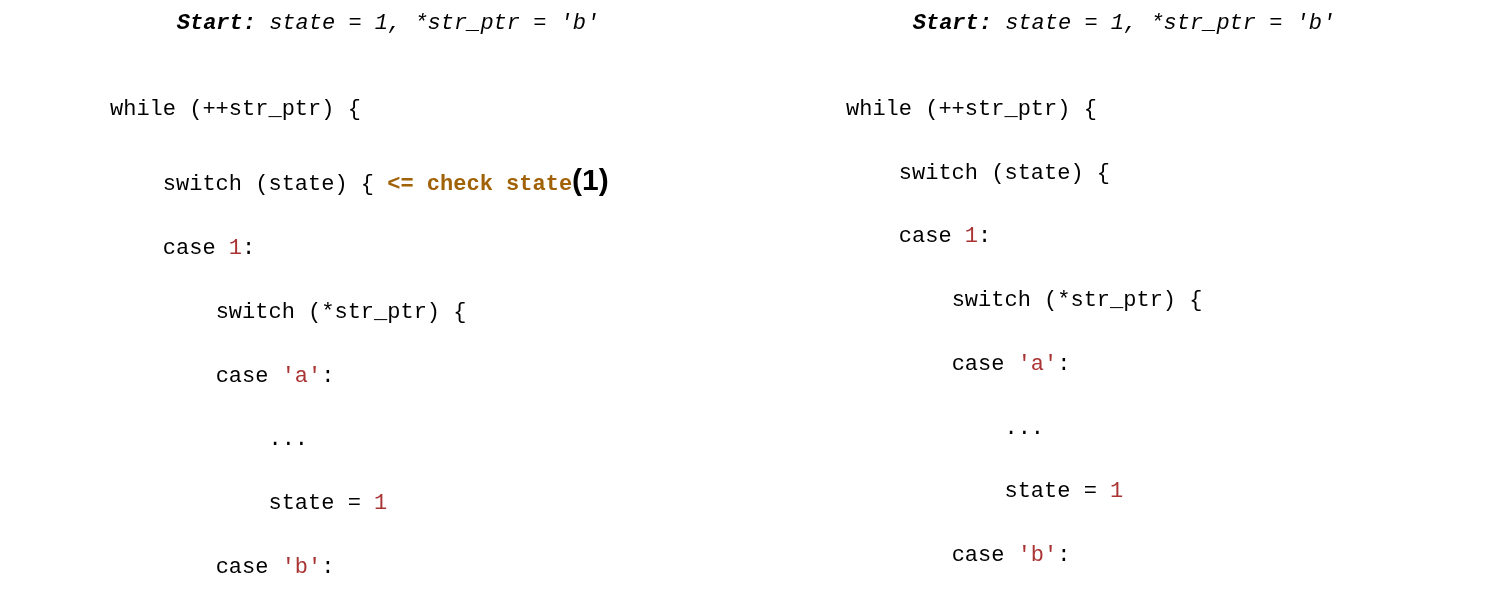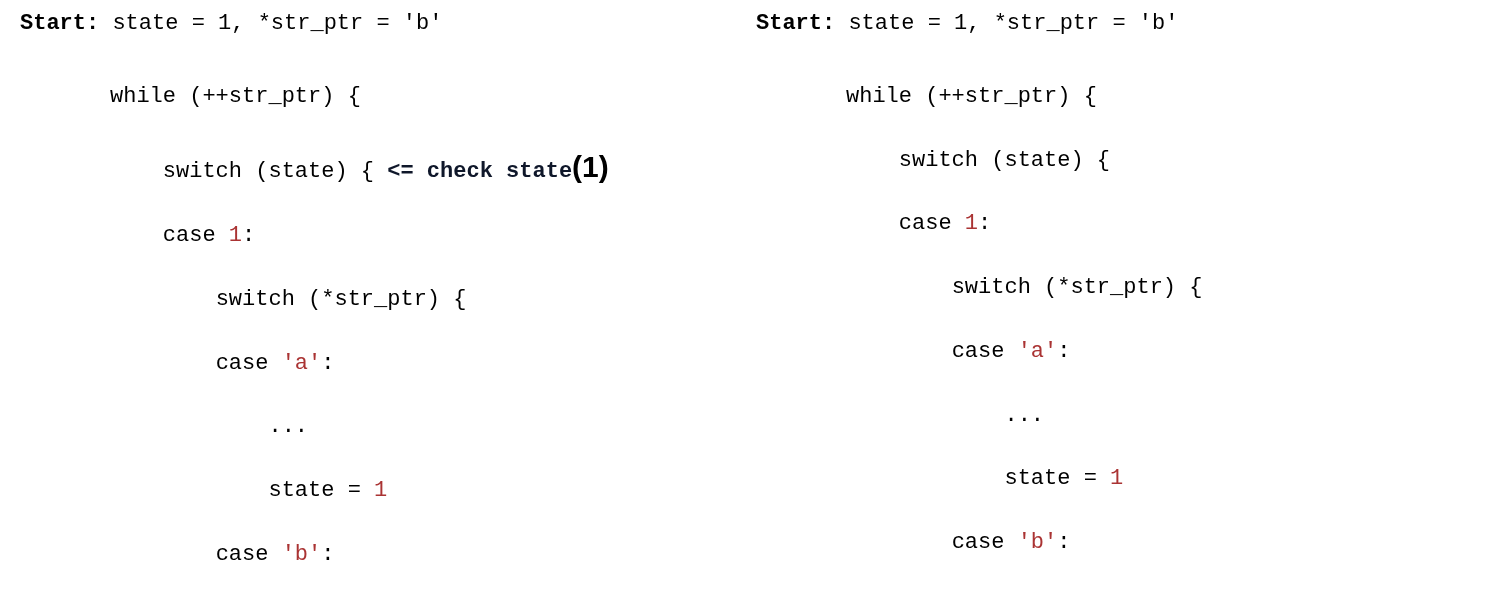--- a/index.html
+++ b/index.html
@@ -17,33 +17,35 @@
     position: relative;
     box-sizing: border-box;
     padding: 8px 20px;
     display: flex;
   }
   .col {
     width: 50%;
     position: relative;
   }
   .start-line {
+    font-style: italic;
     white-space: pre;
-    margin-bottom: 9px;
+    margin-bottom: 22px;
+    text-align: center;
   }
   .start-line .kw { font-weight: bold; }
   .code {
     white-space: pre;
     margin-left: 90px;
   }
   .kw { font-weight: normal; }
   .num { color: #aa3333; }
   .str { color: #aa3333; }
   .annot {
-    color: #0f172a;
+    color: #a16207;
     font-weight: bold;
   }
   .stepnum {
     font-family: Arial, Helvetica, sans-serif;
     font-weight: bold;
     font-size: 30px;
     color: #000000;
   }
 </style>
 </head>

